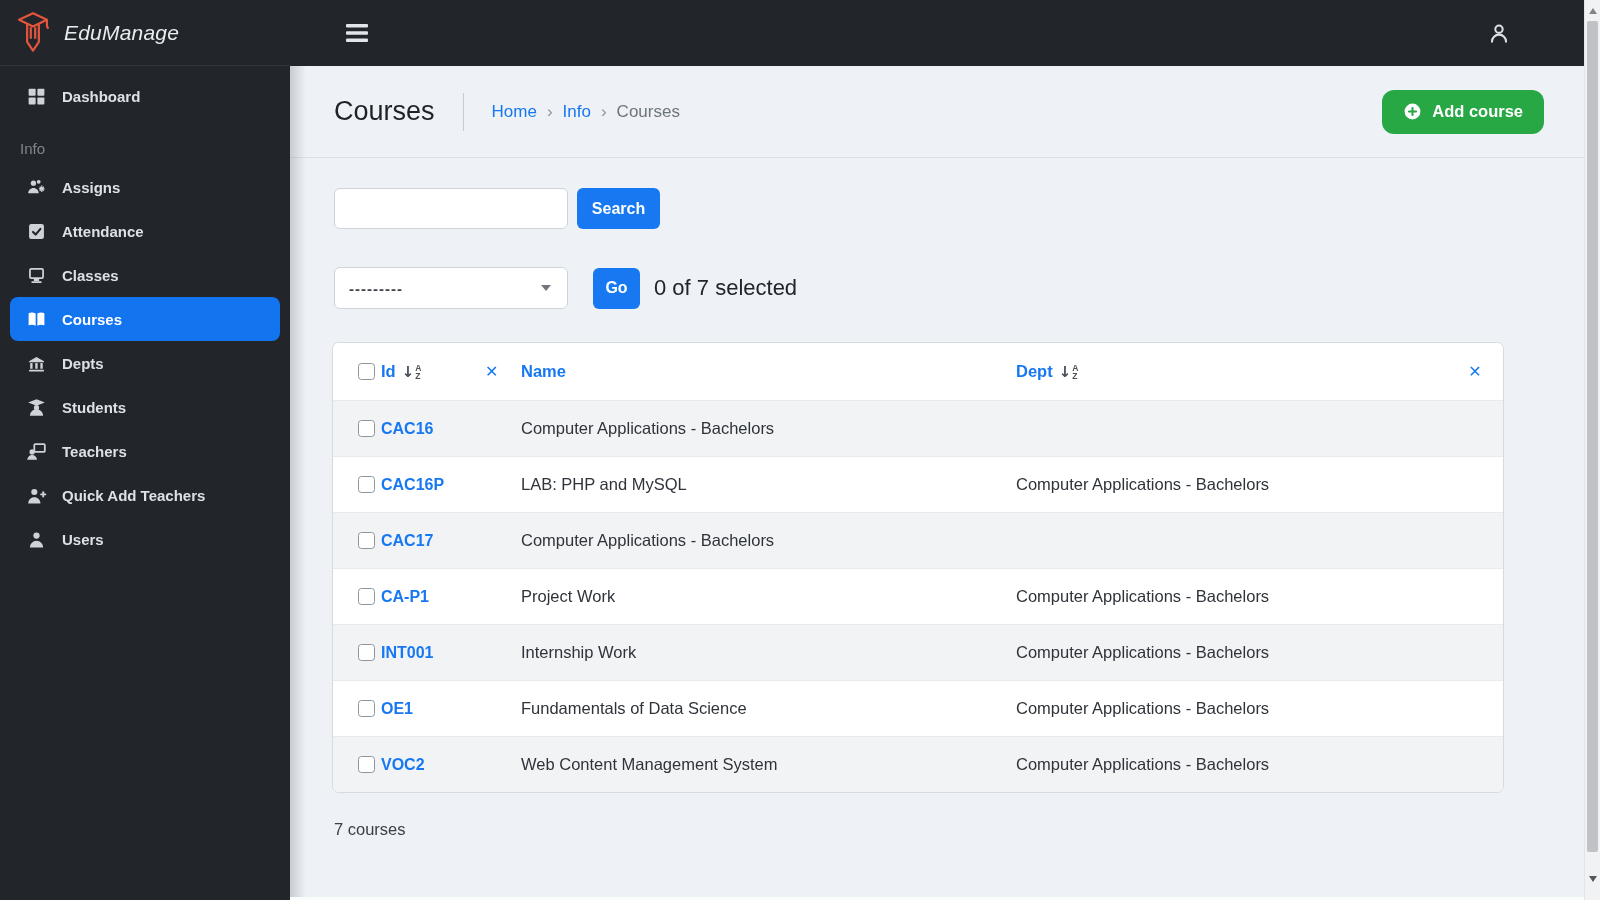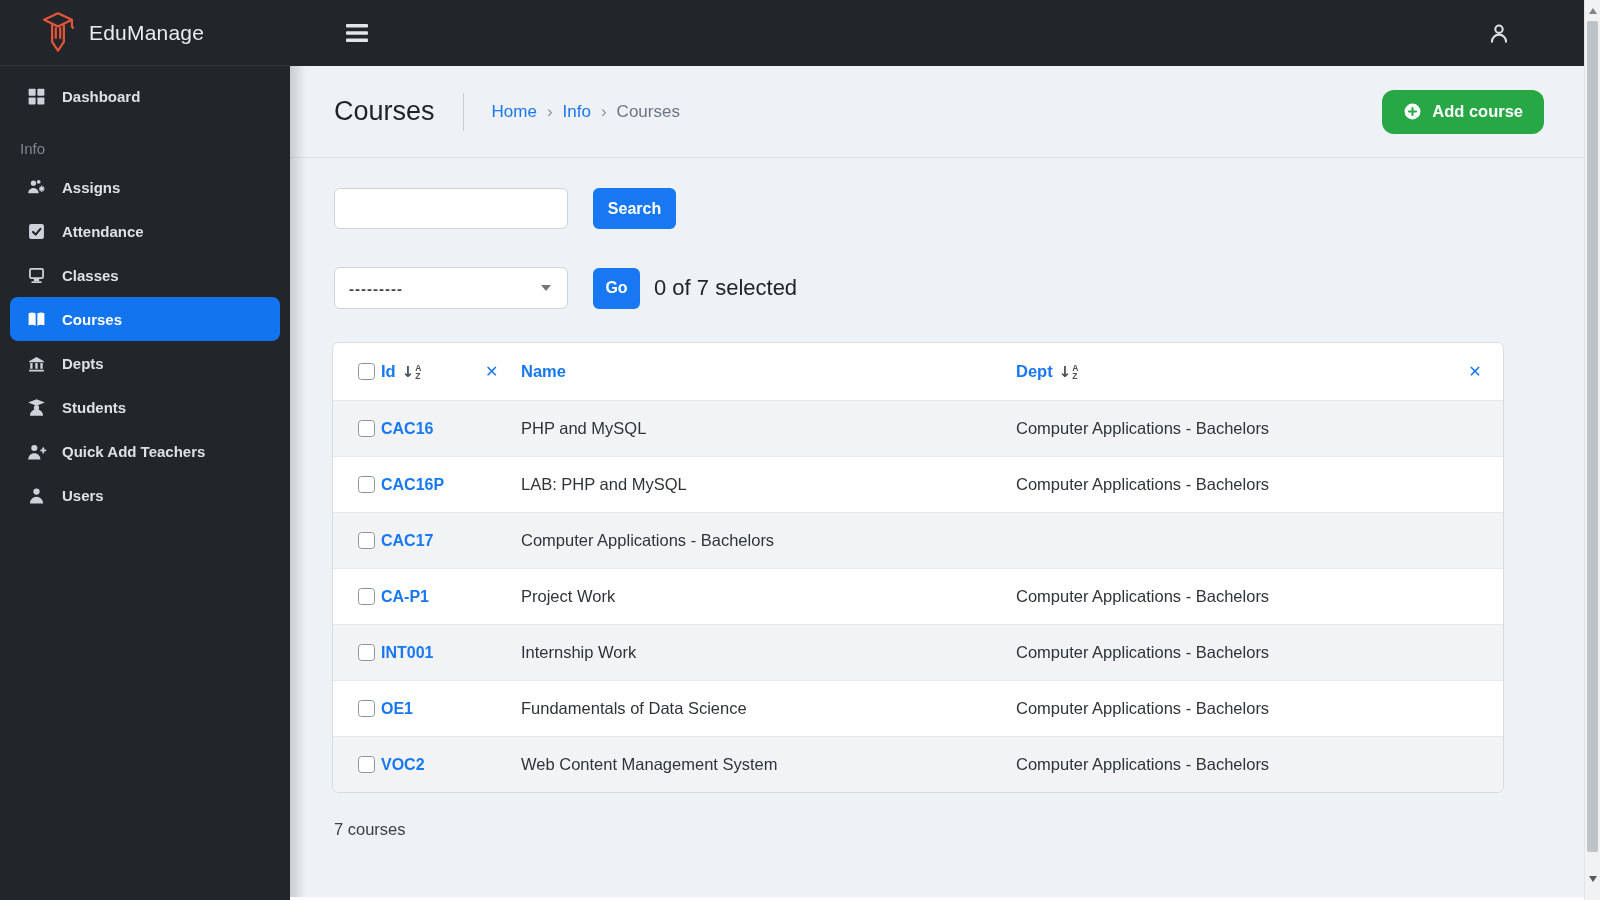--- a/index.html
+++ b/index.html
@@ -5,21 +5,21 @@
   :root{
     --accent:#1778f2; --green:#28a745; --sidebar:#22262b; --pagebg:#eef1f5;
     --link:#1778f2; --textdark:#212529; --muted:#6c757d; --logoaccent:#e4553c;
   }
   *{margin:0;padding:0;box-sizing:border-box;}
   html,body{width:1600px;height:900px;overflow:hidden;}
   body{font-family:"Liberation Sans","DejaVu Sans",sans-serif;background:var(--pagebg);position:relative;color:var(--textdark);}
 
   
   .sidebar{position:absolute;left:0;top:0;width:290px;height:100%;background:var(--sidebar);z-index:3;}
-  .logo-row{height:66px;display:flex;align-items:center;gap:13px;padding-left:40px;border-bottom:1px solid rgba(255,255,255,0.07);}
+  .logo-row{height:66px;display:flex;align-items:center;gap:13px;padding-left:15px;border-bottom:1px solid rgba(255,255,255,0.07);font-style:italic;}
   .logo-ic{width:36px;height:44px;flex:0 0 auto;color:var(--logoaccent);}
   .brand{font-size:21px;color:#e9ecef;font-weight:400;letter-spacing:.2px;}
   .nav{padding-top:8px;}
   .nav-item{height:44px;display:flex;align-items:center;gap:15px;padding-left:26px;color:#dde1e6;font-size:15px;font-weight:700;cursor:pointer;}
   .nav-item .ic{width:21px;height:21px;flex:0 0 auto;color:#ced3d9;}
   .nav-item.active{background:#1374f0;color:#fff;margin:0 10px;padding-left:16px;border-radius:8px;}
   .nav-item.active .ic{color:#fff;}
   .nav-section{padding:22px 0 8px 20px;color:#7f868e;font-size:15px;font-weight:400;}
 
   
@@ -45,21 +45,21 @@
   .crumbs{display:flex;align-items:center;gap:10px;font-size:17px;}
   .crumb-link{color:var(--link);text-decoration:none;cursor:pointer;}
   .crumb-sep{color:#8d949b;font-size:17px;}
   .crumb-cur{color:var(--muted);}
   .add-btn{margin-left:auto;display:flex;align-items:center;gap:10px;background:var(--green);color:#fff;border:none;border-radius:12px;padding:0 21px;height:44px;font-size:16.5px;font-weight:700;cursor:pointer;font-family:inherit;}
   .plus-ic{width:19px;height:19px;}
 
   .toolbar{padding-left:44px;margin-top:30px;display:flex;align-items:center;}
   .search-input{width:234px;height:41px;border:1px solid #ced3d9;border-radius:6px;background:#fff;padding:0 12px;font-size:16px;font-family:inherit;outline:none;}
   .btn-blue{background:var(--accent);color:#fff;border:none;border-radius:6px;height:41px;font-size:16px;font-weight:700;cursor:pointer;font-family:inherit;}
-  .search-btn{width:83px;margin-left:25px;}
+  .search-btn{width:83px;margin-left:9px;}
   .filter-row{padding-left:44px;margin-top:38px;display:flex;align-items:center;}
   .select{width:234px;height:42px;background:#fff;border:1px solid #ced3d9;border-radius:6px;display:flex;align-items:center;justify-content:space-between;padding:0 14px 0 14px;cursor:pointer;}
   .select-val{font-size:15px;color:#3d4248;letter-spacing:1px;font-weight:700;}
   .caret{width:0;height:0;border-left:5px solid transparent;border-right:5px solid transparent;border-top:6px solid #72777d;margin-right:2px;}
   .go-btn{width:47px;margin-left:25px;}
   .sel-status{margin-left:14px;font-size:22px;color:#212529;}
 
   
   .table-card{margin:33px 80px 0 42px;background:#fff;border:1px solid #d7dbdf;border-radius:7px;overflow:hidden;}
   .trow,.thead{display:flex;align-items:center;}
@@ -150,20 +150,28 @@
         </svg>
       <span>Depts</span>
     </div>
     <div class="nav-item">
       <svg class="ic" viewBox="0 0 24 24" fill="currentColor">
           <path d="M12 2.5l9.5 3.8L12 10 2.5 6.3z"></path>
           <circle cx="12" cy="12.2" r="3"></circle>
           <path d="M4.5 21.5c0-4.1 3.4-7.4 7.5-7.4s7.5 3.3 7.5 7.4z"></path>
         </svg>
       <span>Students</span>
+    </div>
+    <div class="nav-item">
+      <svg class="ic" viewBox="0 0 24 24">
+          <rect x="9.5" y="3.5" width="12" height="9" rx="1.2" fill="none" stroke="currentColor" stroke-width="2"></rect>
+          <circle cx="7" cy="12.5" r="3" fill="currentColor"></circle>
+          <path d="M1.5 21.5c0-3 2.5-5.5 5.5-5.5s5.5 2.5 5.5 5.5z" fill="currentColor"></path>
+        </svg>
+      <span>Teachers</span>
     </div>
     <div class="nav-item">
       <svg class="ic" viewBox="0 0 24 24" fill="currentColor">
           <circle cx="9.5" cy="8" r="3.5"></circle>
           <path d="M2.5 21c0-3.9 3.1-7 7-7s7 3.1 7 7z"></path>
           <rect x="16.2" y="9.6" width="7" height="2.2" rx="1"></rect>
           <rect x="18.6" y="7.2" width="2.2" height="7" rx="1"></rect>
         </svg>
       <span>Quick Add Teachers</span>
     </div>
@@ -261,23 +269,20 @@
     </div>
     <div class="tbody">
   <div class="trow">
     <div class="cell c-check">
             <input type="checkbox" style="">
           </div>
     <div class="cell c-id">
             <a class="idlink">CAC16</a>
           </div>
     <div class="cell c-x"></div>
-    <div class="cell c-name">
-            <span class="name-txt">PHP and MySQL</span>
-          </div>
     <div class="cell c-dept">
             <span class="dept-txt">Computer Applications - Bachelors</span>
           </div>
     <div class="cell c-x2"></div>
   </div>
 
   <div class="trow">
     <div class="cell c-check">
             <input type="checkbox" style="">
           </div>

